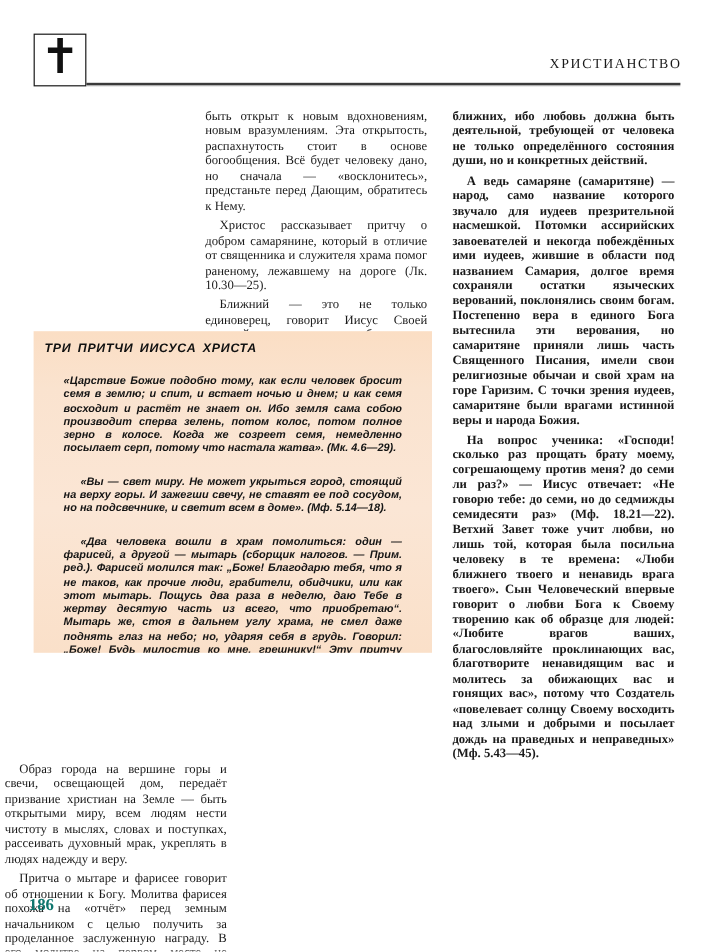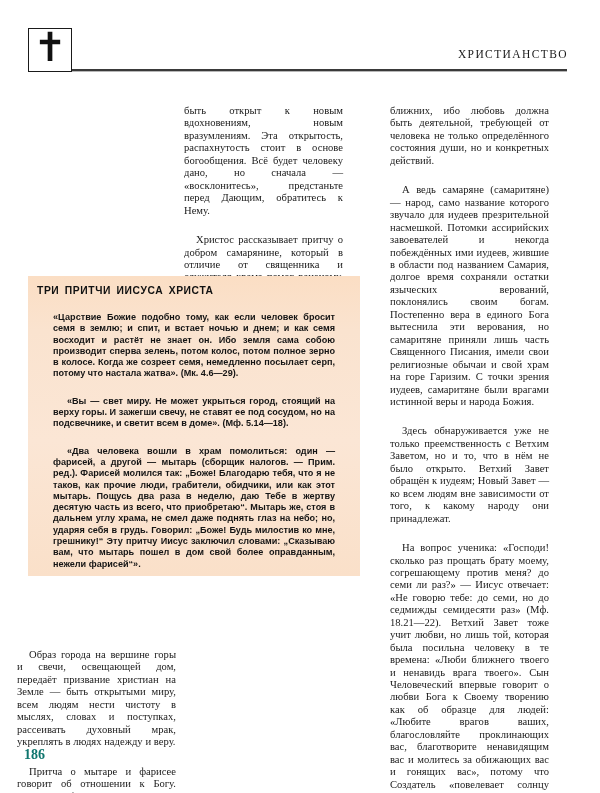--- a/index.html
+++ b/index.html
@@ -58,41 +58,42 @@
     white-space: nowrap;
   }
 
   
   .column {
     position: absolute;
     top: 88px;
     width: 193px;
   }
   #col-left  { left: 167px; }
-  #col-right { left: 373px; }
+  #col-right { left: 373px; font-weight: bold; }
 
   .para {
-    margin: 17px;
+    margin: 4px;
     font-size: 10.6px;
     line-height: 12.45px;
     text-align: justify;
     text-justify: inter-word;
     hyphens: manual;
     word-spacing: 0.1px;
   }
   .para.indent { text-indent: 12px; }
 
   
   #parables-box {
     position: absolute;
     left: 28px; top: 276px;
-    width: 332px; height: 300px;
+    width: 332px; height: 268px;
     background: linear-gradient(to bottom, #fbdec4 0%, #fae3cf 18%, #fbe6d5 55%, #fae0c9 100%);
     padding: 7px 9px 6px 9px;
     overflow: hidden;
+    font-style: italic;
   }
   #parables-title {
     margin: 2px 0 5px 0;
     font-family: "Liberation Sans", sans-serif;
     font-weight: bold;
     font-size: 10.3px;
     letter-spacing: 0.6px;
     color: #111;
     word-spacing: 2px;
   }
@@ -130,21 +131,20 @@
 
 <div id="col-left" class="column">
   <p class="para">быть открыт к новым вдохновениям, новым вразумлениям. Эта открытость, распахнутость стоит в основе богообщения. Всё будет человеку дано, но сначала — «восклонитесь», предстаньте перед Дающим, обратитесь к Нему.</p>
   <p class="para indent">Христос рассказывает притчу о добром самарянине, который в отличие от священника и служителя храма помог раненому, лежавшему на дороге (Лк. 10.30—25).</p>
   <p class="para indent">Ближний — это не только единоверец, говорит Иисус Своей притчей; но мало возлюбить всех дальних и</p>
 </div>
 
 <div id="col-right" class="column">
   <p class="para">ближних, ибо любовь должна быть деятельной, требующей от человека не только определённого состояния души, но и конкретных действий.</p>
   <p class="para indent">А ведь самаряне (самаритяне) — народ, само название которого звучало для иудеев презрительной насмешкой. Потомки ассирийских завоевателей и некогда побеждённых ими иудеев, жившие в области под названием Самария, долгое время сохраняли остатки языческих верований, поклонялись своим богам. Постепенно вера в единого Бога вытеснила эти верования, но самаритяне приняли лишь часть Священного Писания, имели свои религиозные обычаи и свой храм на горе Гаризим. С точки зрения иудеев, самаритяне были врагами истинной веры и народа Божия.</p>
-  <p class="para indent">Здесь обнаруживается уже не только преемственность с Ветхим Заветом, но и то, что в нём не было открыто. Ветхий Завет обращён к иудеям; Новый Завет — ко всем людям вне зависимости от того, к какому народу они принадлежат.</p>
   <p class="para indent">На вопрос ученика: «Господи! сколько раз прощать брату моему, согрешающему против меня? до семи ли раз?» — Иисус отвечает: «Не говорю тебе: до семи, но до седмижды семидесяти раз» (Мф. 18.21—22). Ветхий Завет тоже учит любви, но лишь той, которая была посильна человеку в те времена: «Люби ближнего твоего и ненавидь врага твоего». Сын Человеческий впервые говорит о любви Бога к Своему творению как об образце для людей: «Любите врагов ваших, благословляйте проклинающих вас, благотворите ненавидящим вас и молитесь за обижающих вас и гонящих вас», потому что Создатель «повелевает солнцу Своему восходить над злыми и добрыми и посылает дождь на праведных и неправедных» (Мф. 5.43—45).</p>
 </div>
 
 <div id="parables-box">
   <div id="parables-title">ТРИ ПРИТЧИ ИИСУСА ХРИСТА</div>
   <p class="box-para">«Царствие Божие подобно тому, как если человек бросит семя в землю; и спит, и встает ночью и днем; и как семя восходит и растёт не знает он. Ибо земля сама собою производит сперва зелень, потом колос, потом полное зерно в колосе. Когда же созреет семя, немедленно посылает серп, потому что настала жатва». (Мк. 4.6—29).</p>
   <p class="box-para indent">«Вы — свет миру. Не может укрыться город, стоящий на верху горы. И зажегши свечу, не ставят ее под сосудом, но на подсвечнике, и светит всем в доме». (Мф. 5.14—18).</p>
   <p class="box-para indent">«Два человека вошли в храм помолиться: один — фарисей, а другой — мытарь (сборщик налогов. — Прим. ред.). Фарисей молился так: „Боже! Благодарю тебя, что я не таков, как прочие люди, грабители, обидчики, или как этот мытарь. Пощусь два раза в неделю, даю Тебе в жертву десятую часть из всего, что приобретаю“. Мытарь же, стоя в дальнем углу храма, не смел даже поднять глаз на небо; но, ударяя себя в грудь. Говорил: „Боже! Будь милостив ко мне, грешнику!“ Эту притчу Иисус заключил словами: „Сказываю вам, что мытарь пошел в дом свой более оправданным, нежели фарисей“».</p>
   <p class="box-para indent">Каждая из этих притч передаёт важную сторону учения Иисуса.</p>
 

